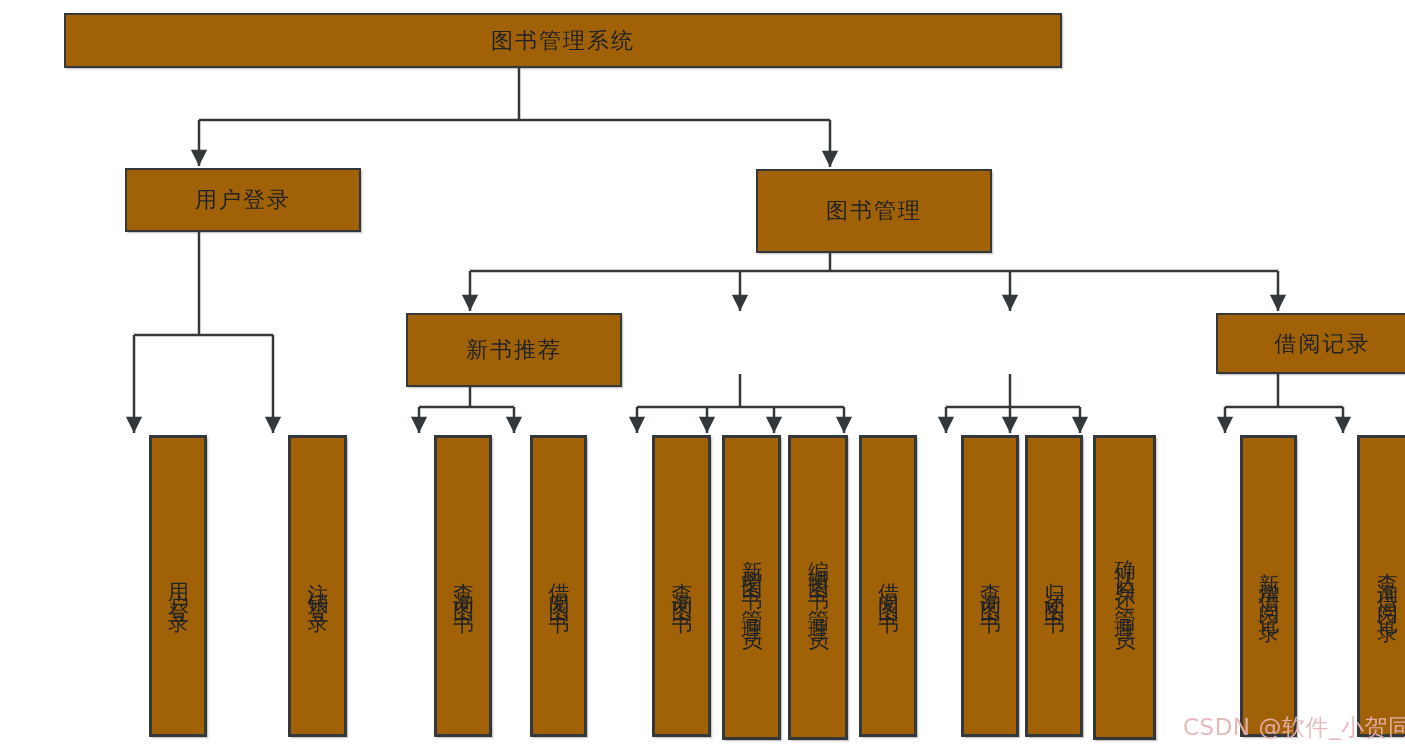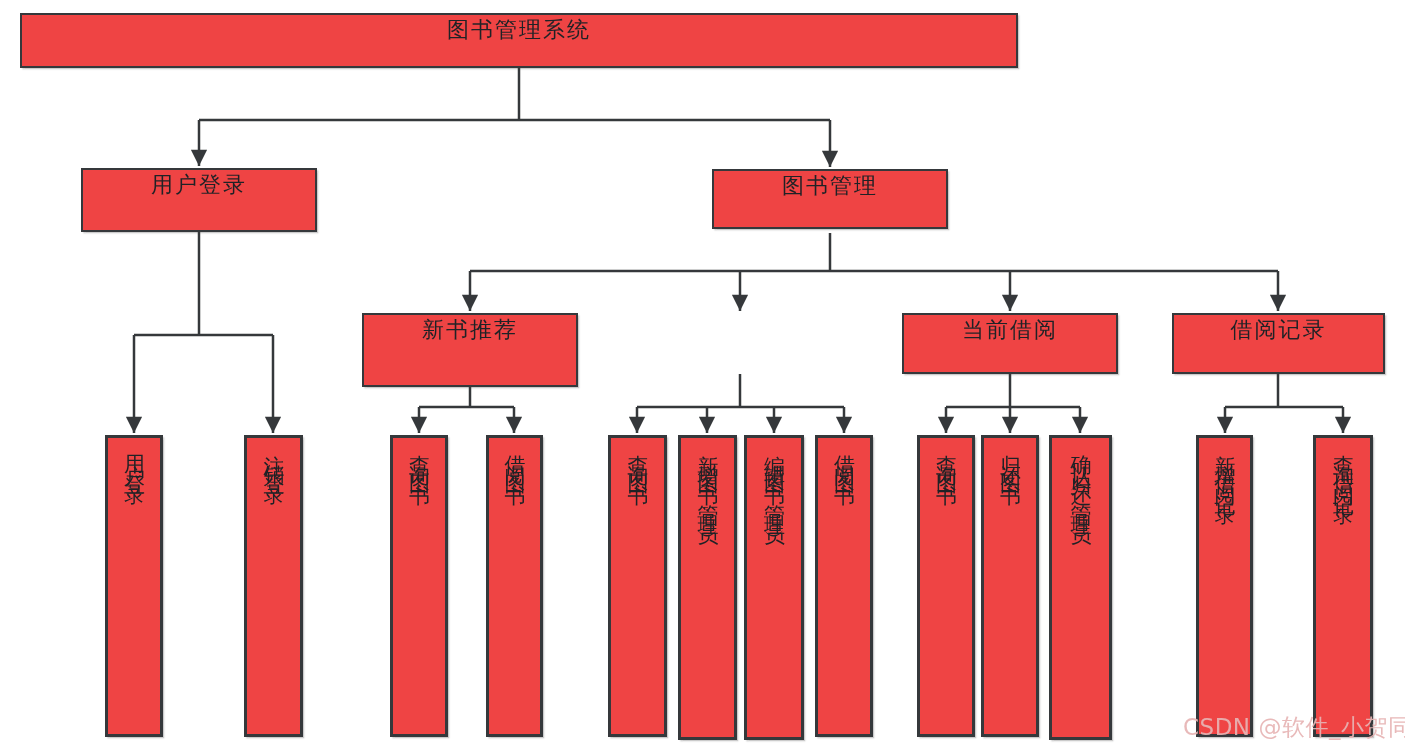--- a/index.html
+++ b/index.html
@@ -8,25 +8,26 @@
     width:1405px;height:747px;
     background:#ffffff;
     overflow:hidden;
     font-family:"DejaVu Sans","Liberation Sans",sans-serif;
     color:#1f1f1f;
   }
   .wires{position:absolute;left:0;top:0;z-index:1;}
   .box{
     position:absolute;
     box-sizing:border-box;
-    background:#ef4444;
+    background:#a16207;
     border:2.5px solid #35383b;
     box-shadow:1.5px 1.5px 1.5px rgba(70,70,70,0.28);
-    display:flex;align-items:flex-start;justify-content:center;
+    display:flex;align-items:center;justify-content:center;
     z-index:2;
+    margin-left:44px;
   }
   .hbox span{
     font-size:22px;
     letter-spacing:2px;
     color:#1f2226;
     white-space:nowrap;
   }
   .leaf{border-width:3px;}
   .leaf span{
     writing-mode:vertical-rl;
@@ -103,29 +104,26 @@
     </g>
   </svg>
 
   <div class="box hbox" style="left:20px;top:13px;width:998px;height:55px">
     <span>图书管理系统</span>
   </div>
 
   <div class="box hbox" style="left:81px;top:168px;width:236px;height:64px">
     <span>用户登录</span>
   </div>
-  <div class="box hbox" style="left:712px;top:169px;width:236px;height:60px">
+  <div class="box hbox" style="left:712px;top:169px;width:236px;height:84px">
     <span>图书管理</span>
   </div>
 
   <div class="box hbox" style="left:362px;top:313px;width:216px;height:74px">
     <span>新书推荐</span>
-  </div>
-  <div class="box hbox" style="left:902px;top:313px;width:216px;height:61px">
-    <span>当前借阅</span>
   </div>
   <div class="box hbox" style="left:1172px;top:313px;width:213px;height:61px">
     <span>借阅记录</span>
   </div>
 
   <div class="box leaf" style="left:105px;top:435px;width:58px;height:302px">
     <span>用户登录</span>
   </div>
   <div class="box leaf" style="left:244px;top:435px;width:59px;height:302px">
     <span>注销登录</span>

